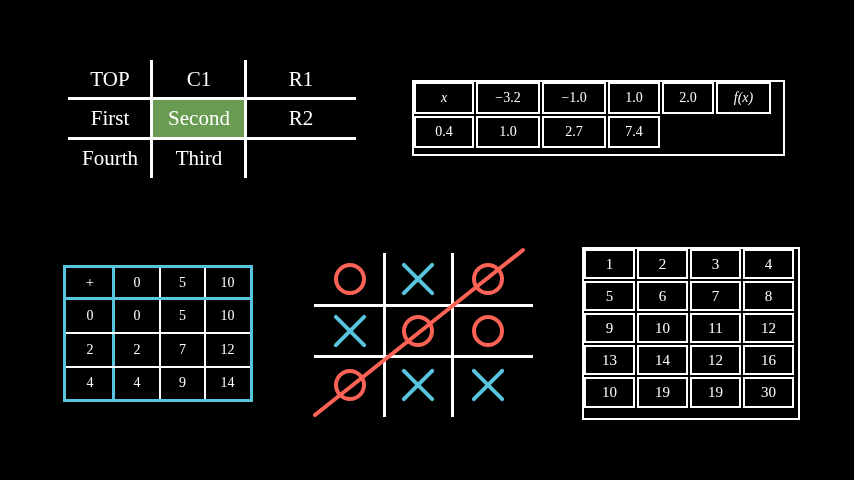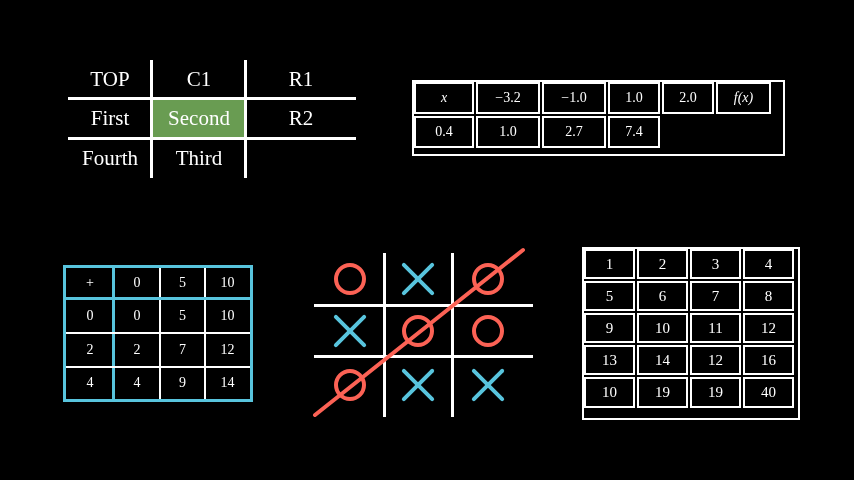--- a/index.html
+++ b/index.html
@@ -195,14 +195,14 @@
   <div class="cell">10</div>
   <div class="cell">11</div>
   <div class="cell">12</div>
   <div class="cell">13</div>
   <div class="cell">14</div>
   <div class="cell">12</div>
   <div class="cell">16</div>
   <div class="cell">10</div>
   <div class="cell">19</div>
   <div class="cell">19</div>
-  <div class="cell">40</div>
+  <div class="cell">30</div>
 </div>
 
 </body></html>

